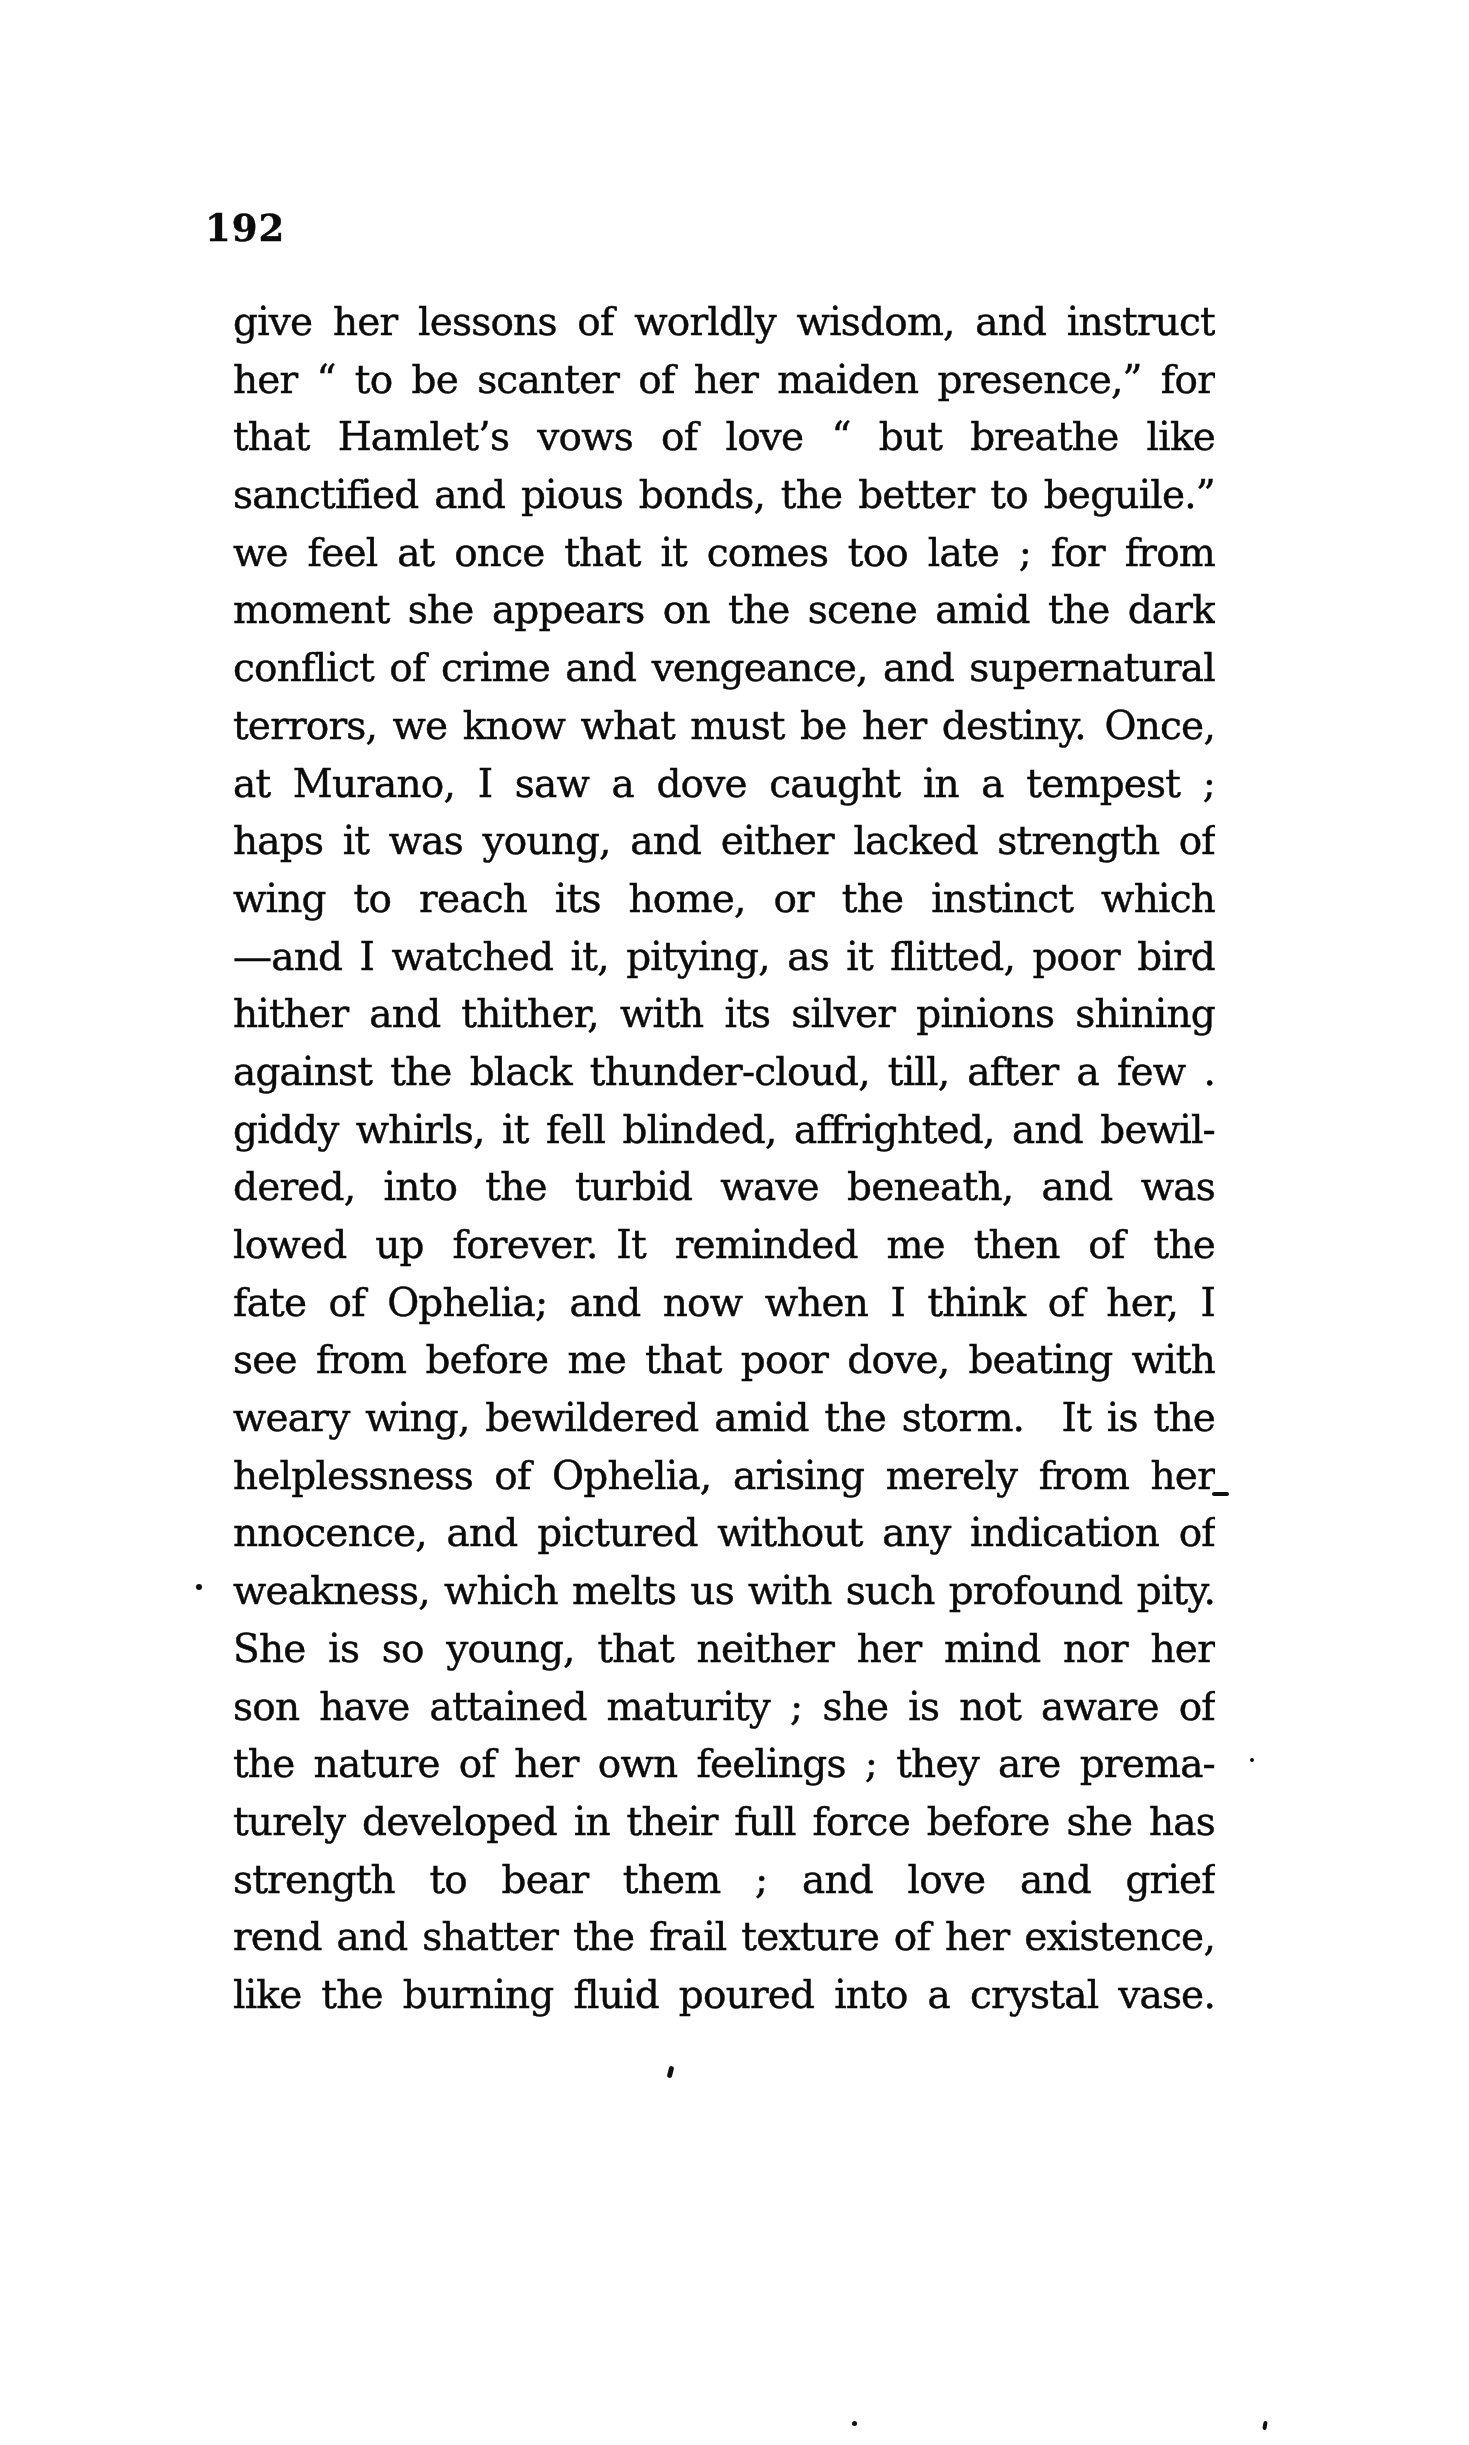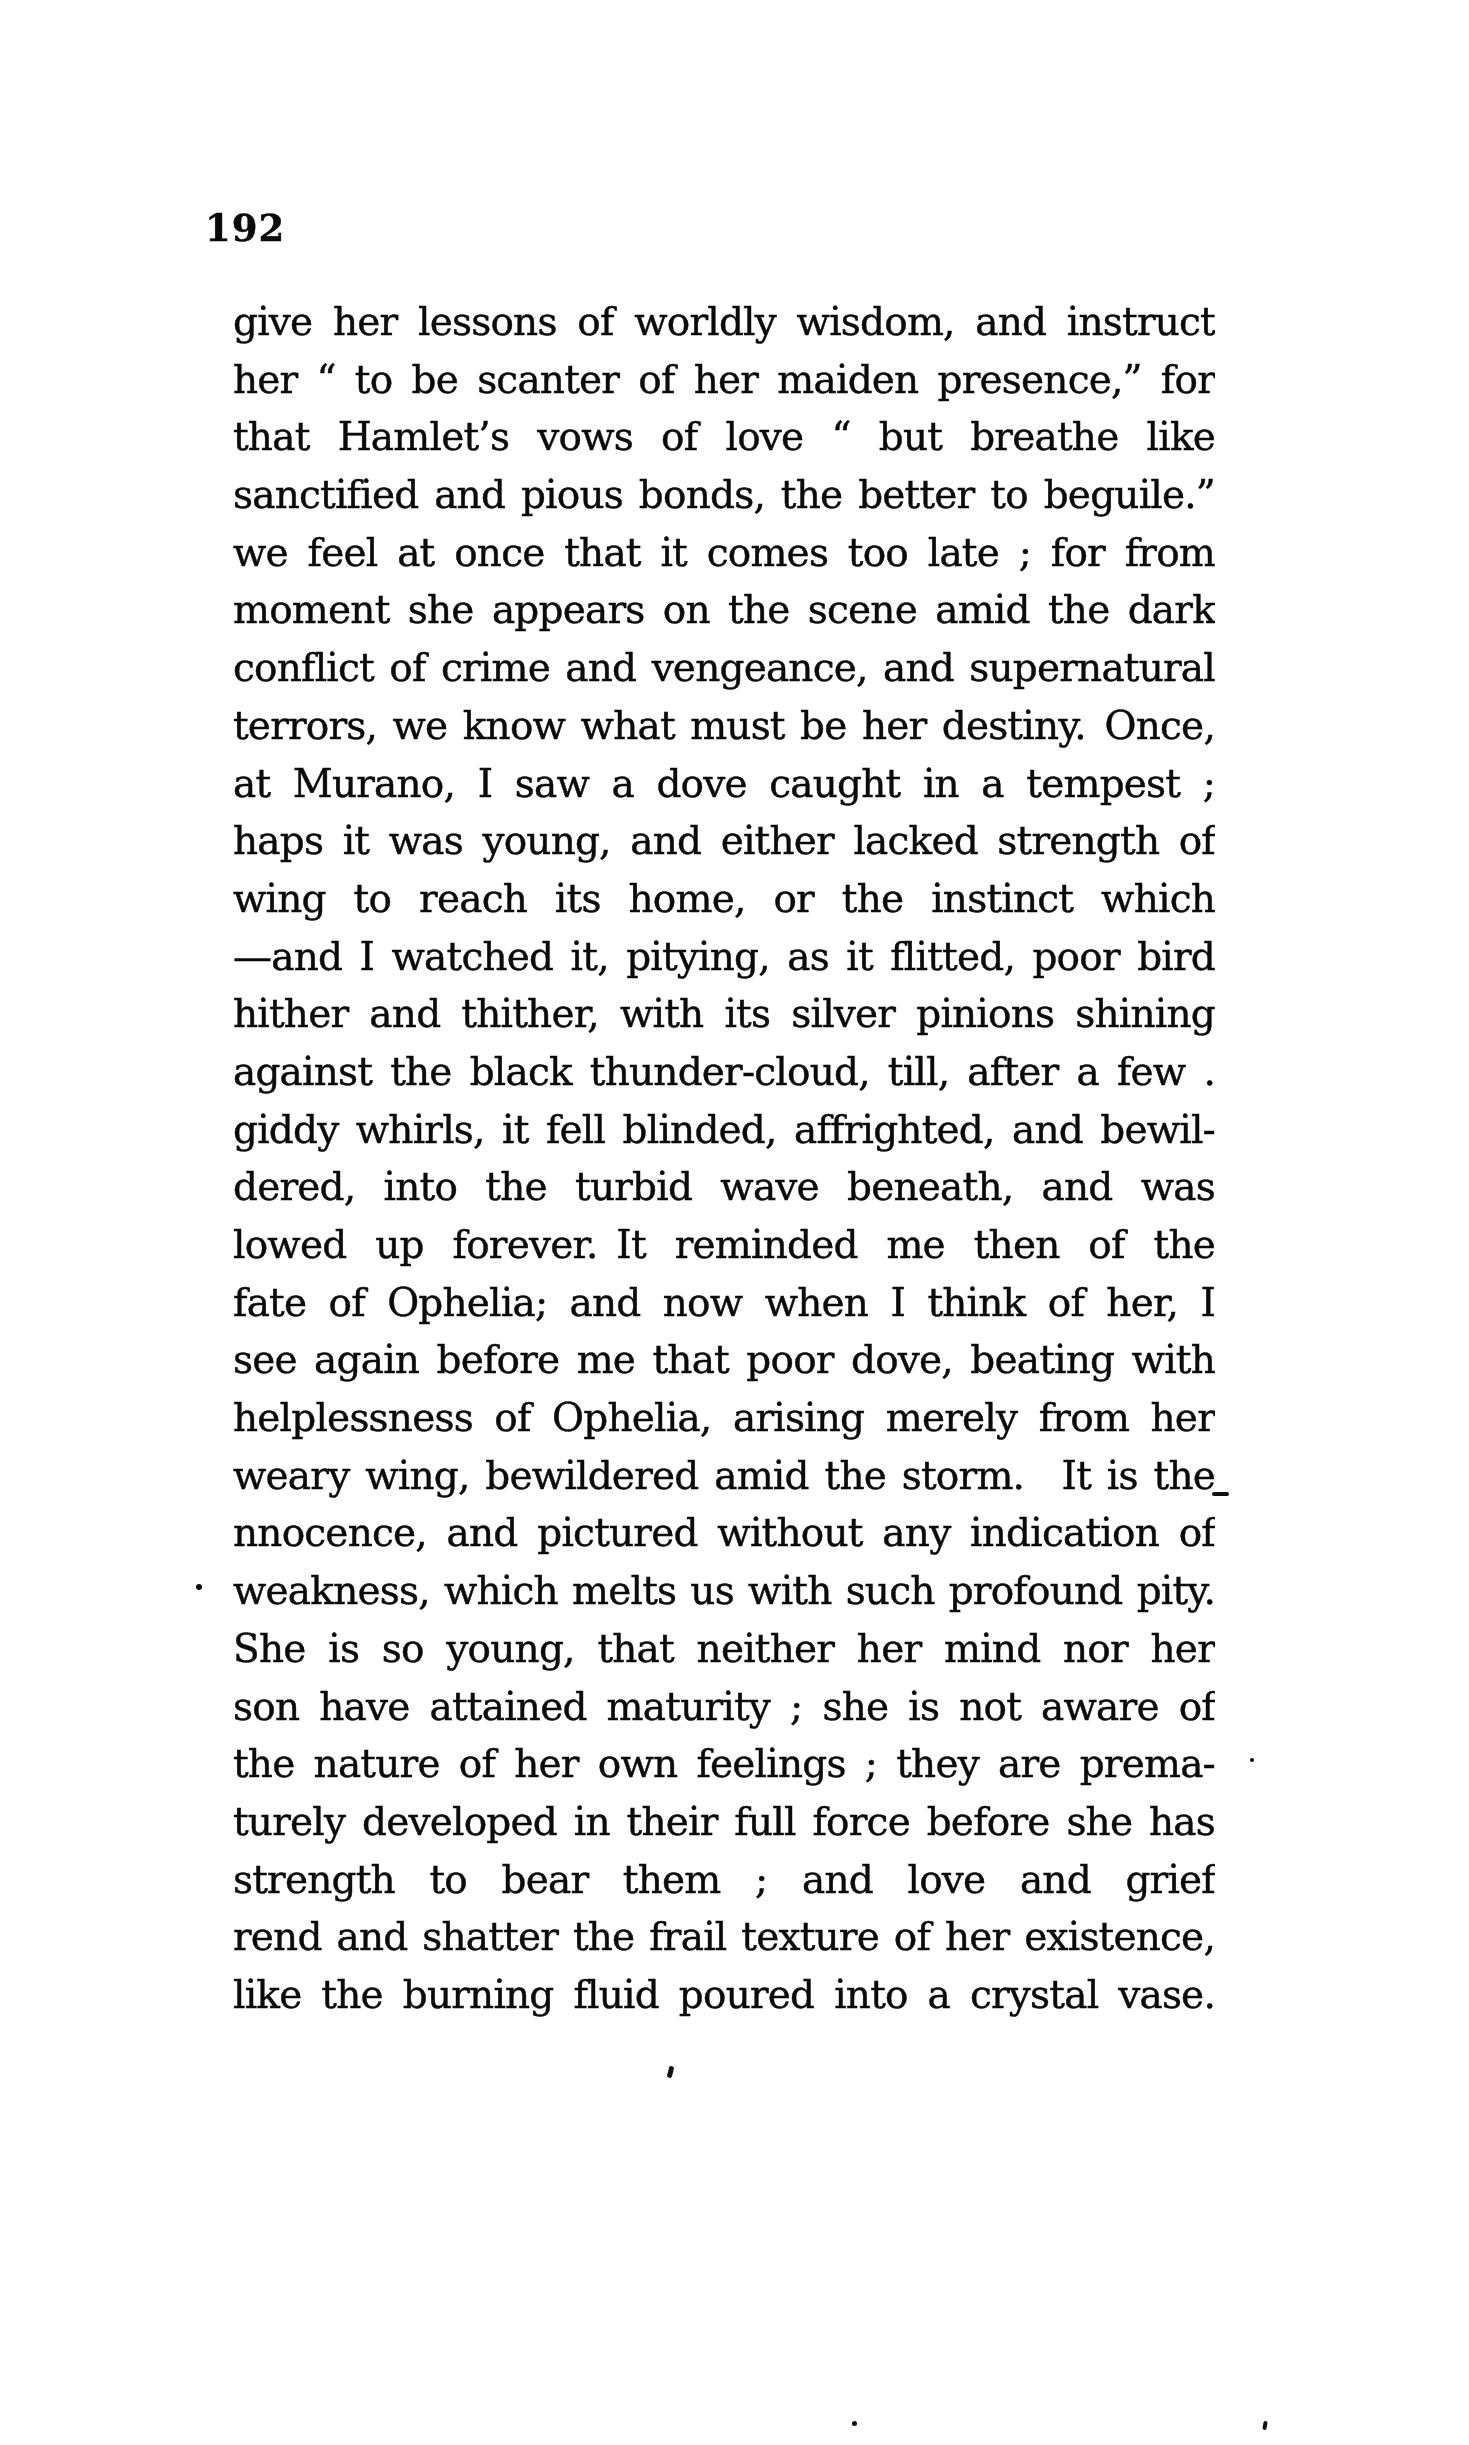--- a/index.html
+++ b/index.html
@@ -89,23 +89,23 @@
     <div class="line">at Murano, I saw a dove caught in a tempest ; per-</div>
     <div class="line">haps it was young, and either lacked strength of</div>
     <div class="line">wing to reach its home, or the instinct which</div>
     <div class="line">—and I watched it, pitying, as it flitted, poor bird</div>
     <div class="line">hither and thither, with its silver pinions shining</div>
     <div class="line">against the black thunder-cloud, till, after a few .</div>
     <div class="line">giddy whirls, it fell blinded, affrighted, and bewil-</div>
     <div class="line">dered, into the turbid wave beneath, and was swal-</div>
     <div class="line">lowed up forever. It reminded me then of the</div>
     <div class="line">fate of Ophelia; and now when I think of her, I</div>
-    <div class="line">see again before me that poor dove, beating with</div>
+    <div class="line">see from before me that poor dove, beating with</div>
+    <div class="line">weary wing, bewildered amid the storm.  It is the</div>
     <div class="line">helplessness of Ophelia, arising merely from her</div>
-    <div class="line">weary wing, bewildered amid the storm.  It is the</div>
     <div class="line">nnocence, and pictured without any indication of</div>
     <div class="line">weakness, which melts us with such profound pity.</div>
     <div class="line">She is so young, that neither her mind nor her per-</div>
     <div class="line">son have attained maturity ; she is not aware of</div>
     <div class="line">the nature of her own feelings ; they are prema-</div>
     <div class="line">turely developed in their full force before she has</div>
     <div class="line">strength to bear them ; and love and grief together</div>
     <div class="line">rend and shatter the frail texture of her existence,</div>
     <div class="line">like the burning fluid poured into a crystal vase.</div>
   </div>

